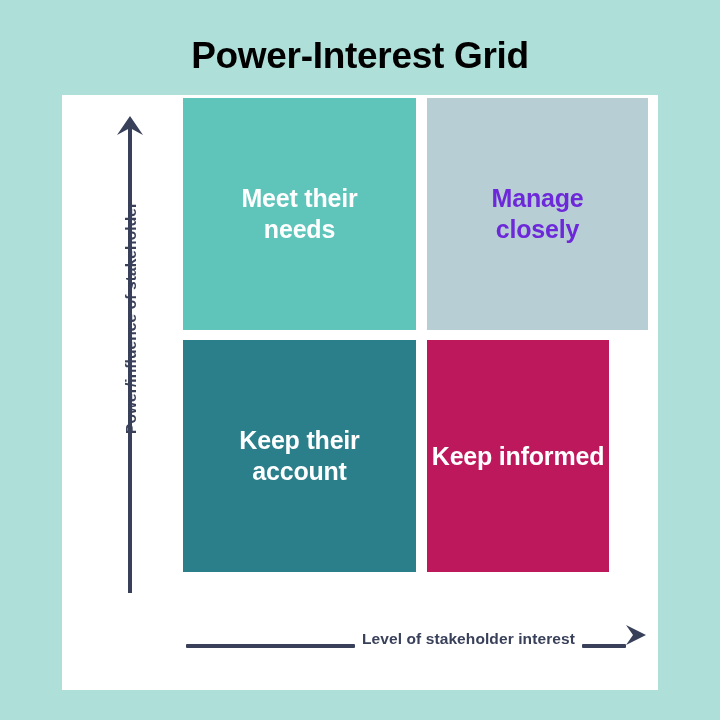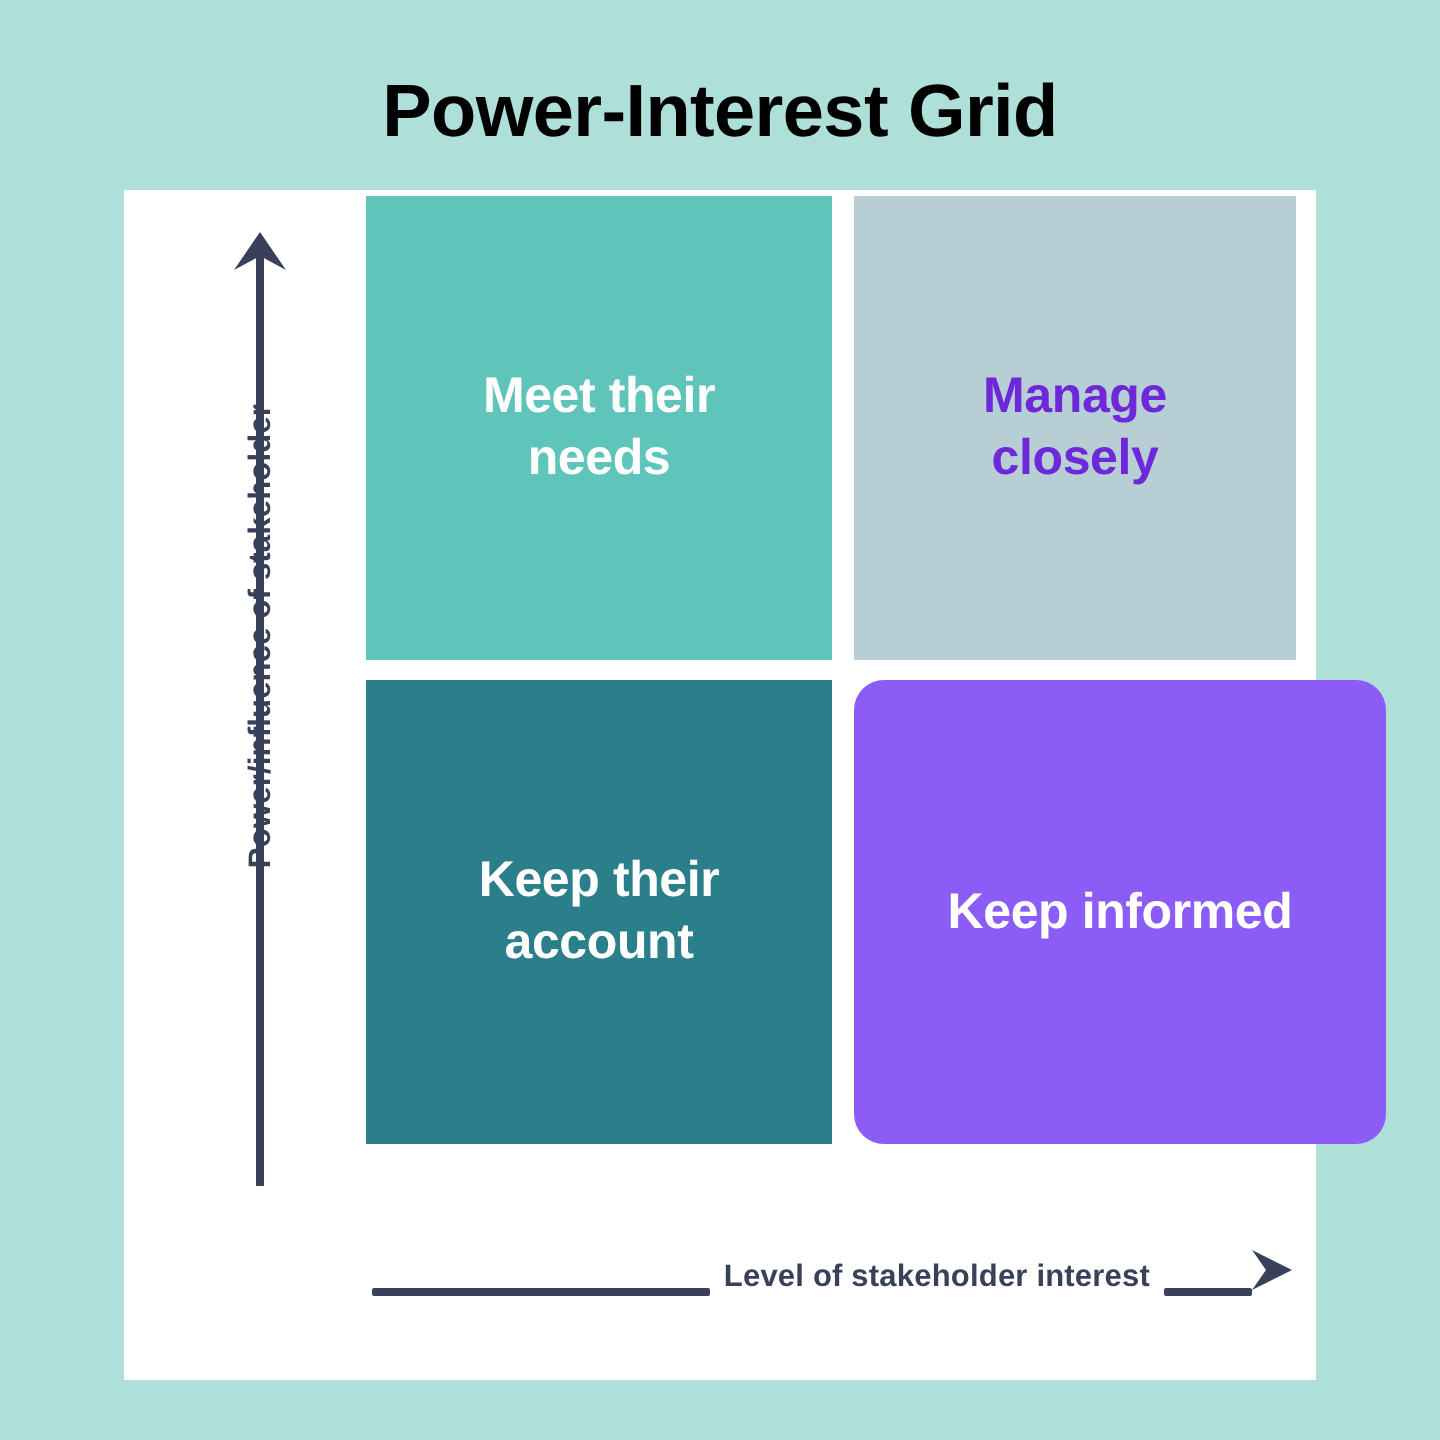--- a/index.html
+++ b/index.html
@@ -70,24 +70,23 @@
     left: 365px; top: 3px;   width: 221px; height: 232px;
     background: #b7cfd4;
     color: #6d28d9;
   }
   #q-keep-into-account {
     left: 121px;  top: 245px; width: 233px; height: 232px;
     background: #2a7f8b;
     color: #ffffff;
   }
   #q-keep-informed {
-    left: 365px; top: 245px; width: 266px; height: 232px;
-    background: #8b5cf6;
+    left: 365px; top: 245px; width: 182px; height: 232px;
+    background: #be185d;
     color: #ffffff;
-    border-radius: 15px;
   }
   .quad-label { white-space: pre-line; }
 
   
   #y-axis {
     position: absolute;
     left: 50px;   
     top: 18px;
     width: 36px;
     height: 480px;

